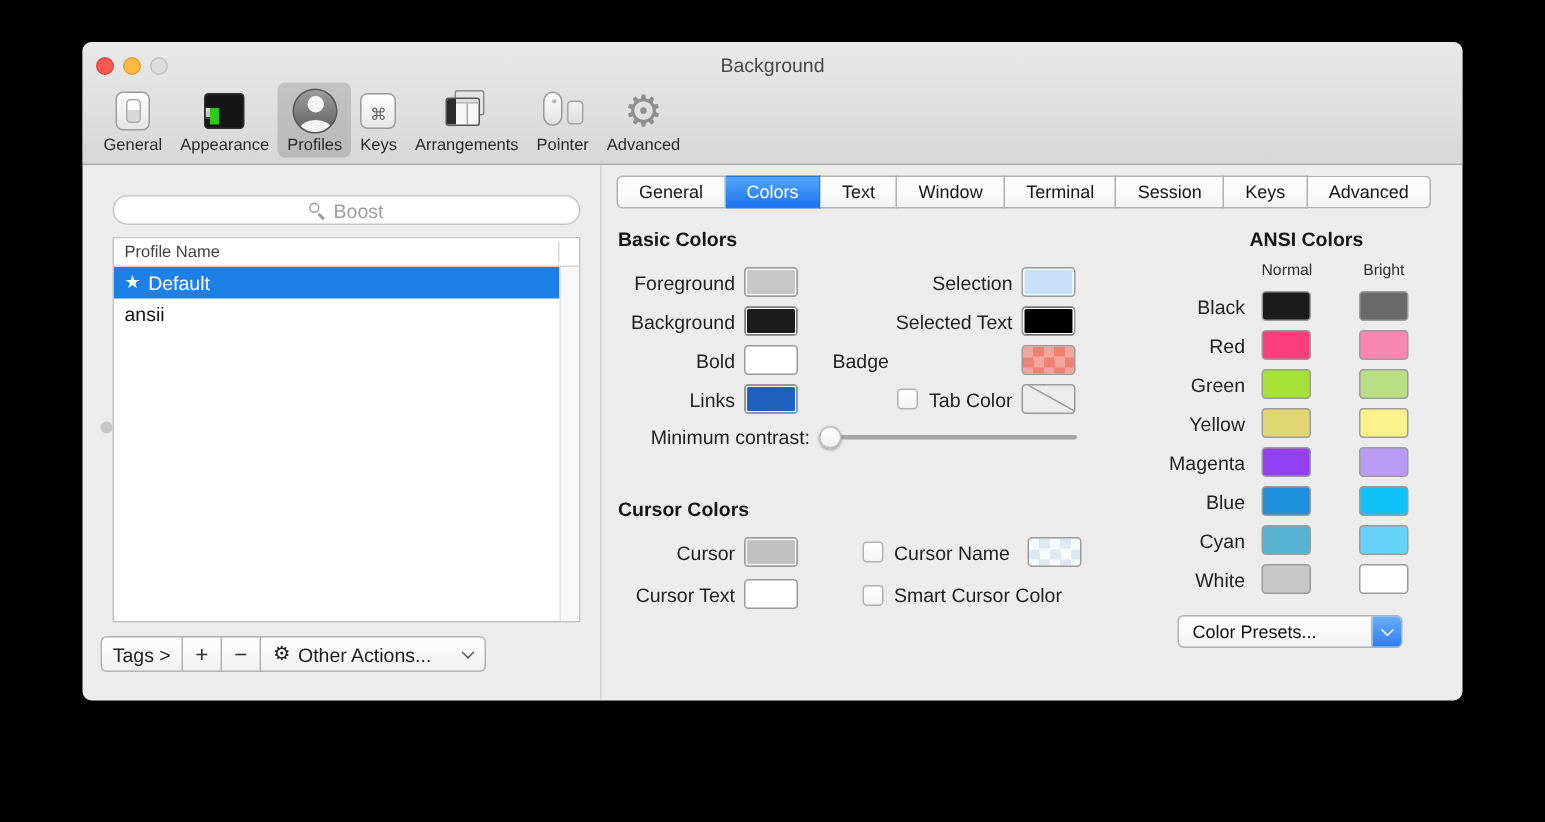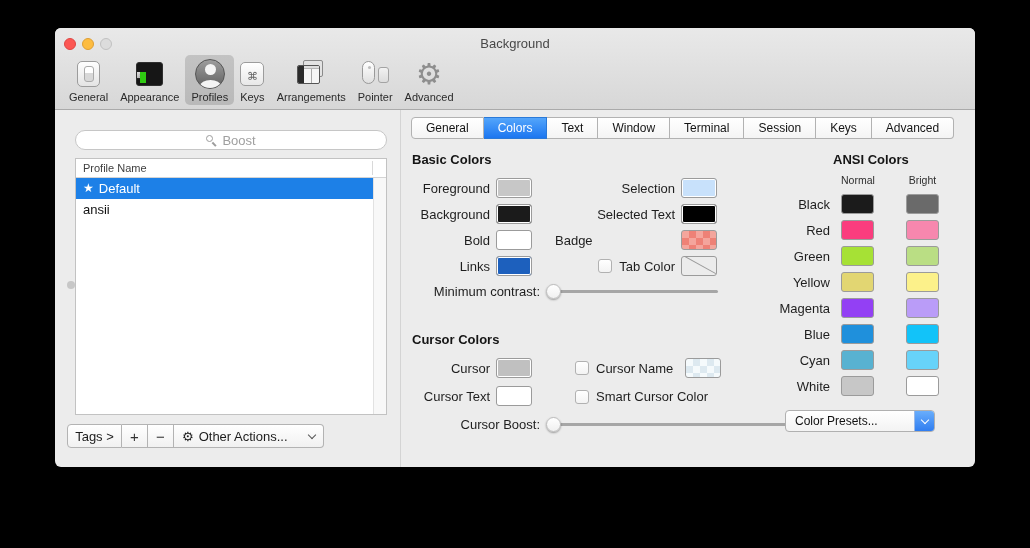--- a/index.html
+++ b/index.html
@@ -305,26 +305,20 @@
       <span class="checkbox"></span>
       <span class="rp-label">Cursor Name</span>
       <span class="swatch checker-blue"></span>
     </div>
     <div class="ck-row">
       <span class="checkbox"></span>
       <span class="rp-label">Smart Cursor Color</span>
     </div>
   </div>
 
-  <div class="sliderrow" style="left:357px; top:389px;">
-    <span class="rp-label lbl">Cursor Boost:</span>
-    <span class="track" style="width:385px;">
-      <span class="knob"></span>
-    </span>
-  </div>
 
   <div class="sec-title" style="left:778px; top:124px;">ANSI Colors</div>
 
   <div class="ansi">
     <div class="ansi-hdrs">
       <span class="sp"></span>
       <span class="h">Normal</span>
       <span class="gap"></span>
       <span class="h">Bright</span>
     </div>

